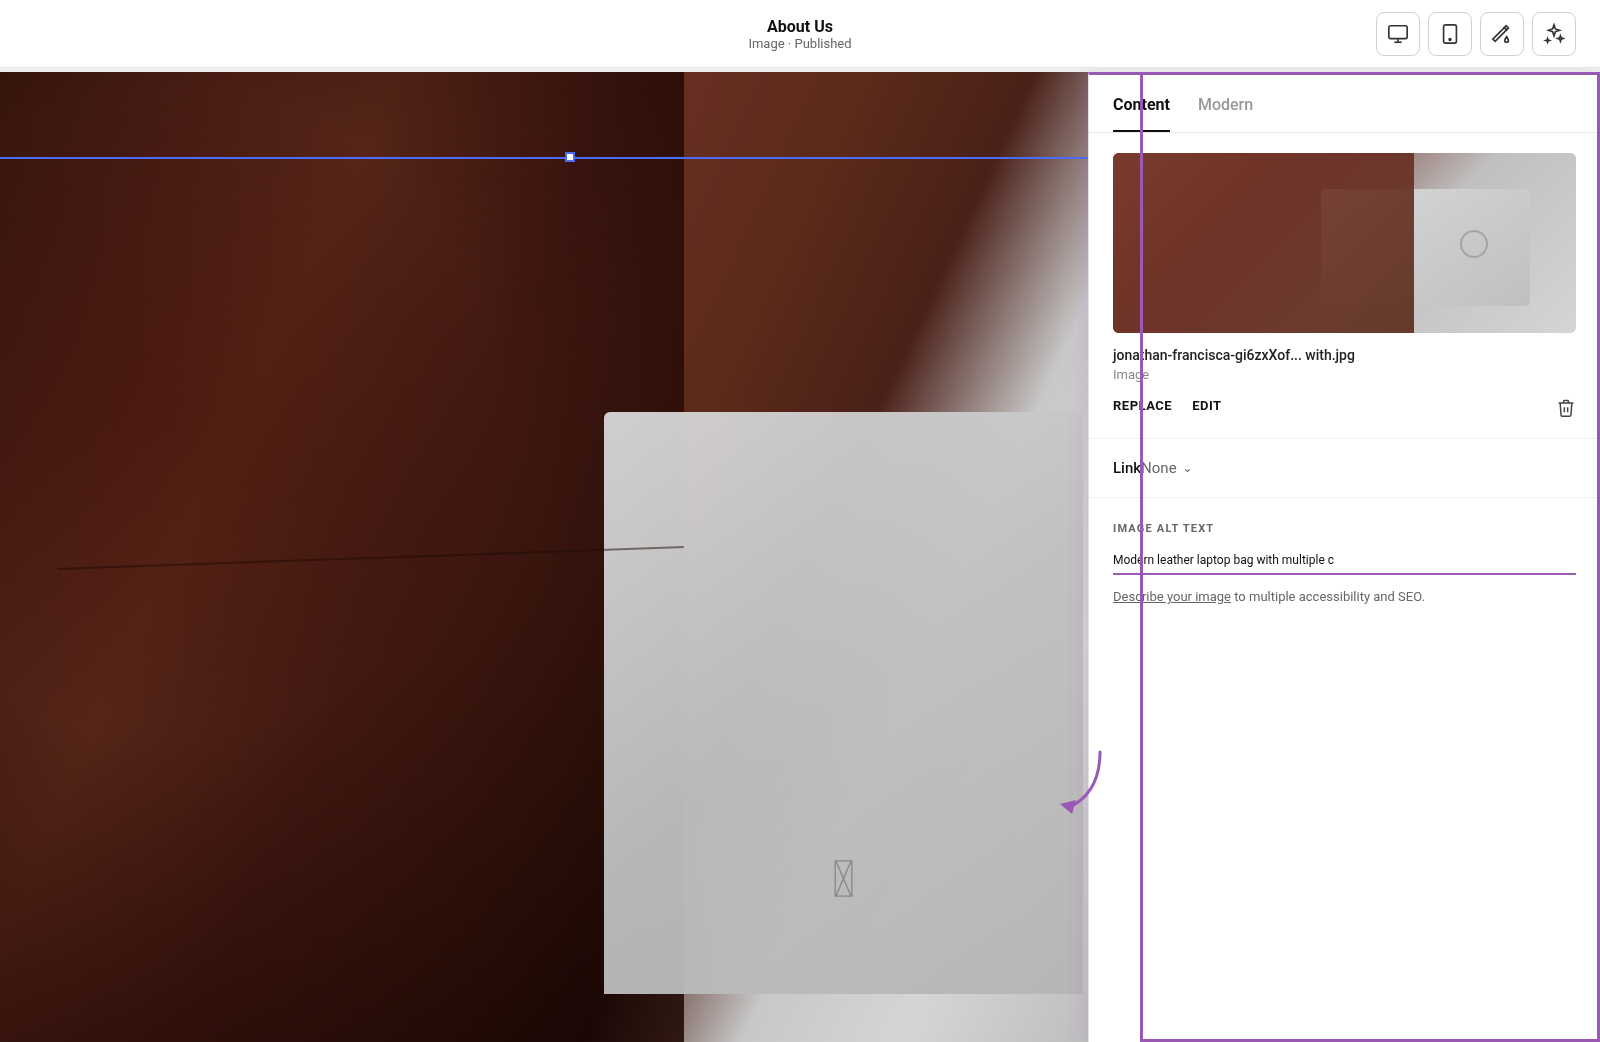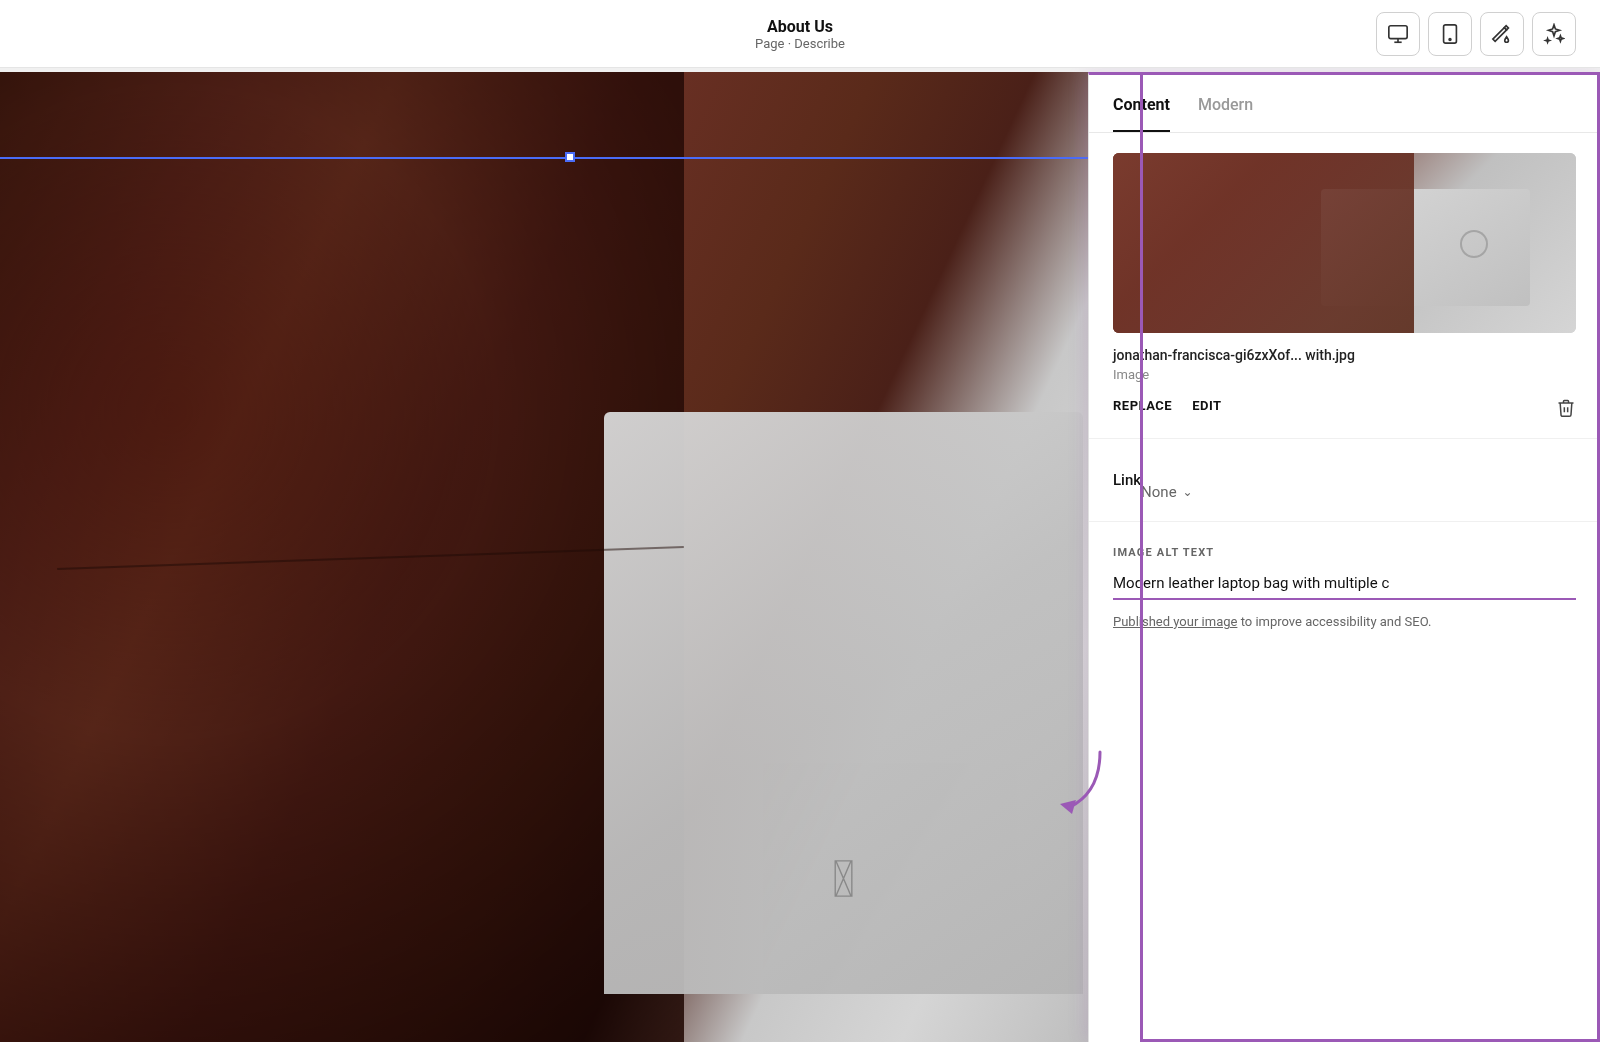--- a/index.html
+++ b/index.html
@@ -258,21 +258,20 @@
       font-weight: 500;
     }
 
     .link-value {
       display: flex;
       align-items: center;
       gap: 6px;
       cursor: pointer;
       color: #666;
       font-size: 15px;
-      margin-top: 24px;
     }
 
     .link-value .chevron {
       font-size: 12px;
     }
 
     
     .alt-text-section {
       padding: 24px 24px 20px;
     }
@@ -286,21 +285,21 @@
       margin-bottom: 14px;
     }
 
     .alt-text-input-wrap {
       position: relative;
       margin-bottom: 12px;
     }
 
     .alt-text-input {
       width: 100%;
-      font-size: 15px;
+      font-size: 12px;
       color: #111;
       border: none;
       border-bottom: 2px solid #9b59b6;
       outline: none;
       padding-bottom: 6px;
       background: transparent;
       font-family: inherit;
     }
 
     .alt-text-hint {
@@ -338,21 +337,21 @@
       z-index: 100;
     }
 
   </style>
 </head>
 <body>
 
 <div class="top-bar">
   <div class="top-bar-title">
     <span class="page-name">About Us</span>
-    <span class="page-status">Page · Describe</span>
+    <span class="page-status">Image · Published</span>
   </div>
   <div class="top-bar-icons">
 
     <button class="icon-btn" title="Desktop view">
       <svg viewBox="0 0 24 24" fill="none" stroke="currentColor" stroke-width="1.8">
         <rect x="2" y="3" width="20" height="14" rx="2"></rect>
         <line x1="8" y1="21" x2="16" y2="21"></line>
         <line x1="12" y1="17" x2="12" y2="21"></line>
       </svg>
     </button>
@@ -452,20 +451,20 @@
         <span class="chevron">⌄</span>
       </div>
     </div>
 
     <div class="alt-text-section">
       <div class="alt-text-label">IMAGE ALT TEXT</div>
       <div class="alt-text-input-wrap">
         <input type="text" class="alt-text-input" value="Modern leather laptop bag with multiple c" style="">
       </div>
       <div class="alt-text-hint">
-        <a href="#">Published your image</a><span> to improve accessibility and SEO.</span>
+        <a href="#">Describe your image</a><span> to multiple accessibility and SEO.</span>
       </div>
     </div>
 
   </div>
 </div>
 
 <div class="panel-border-highlight"></div>
 
 </body></html>

